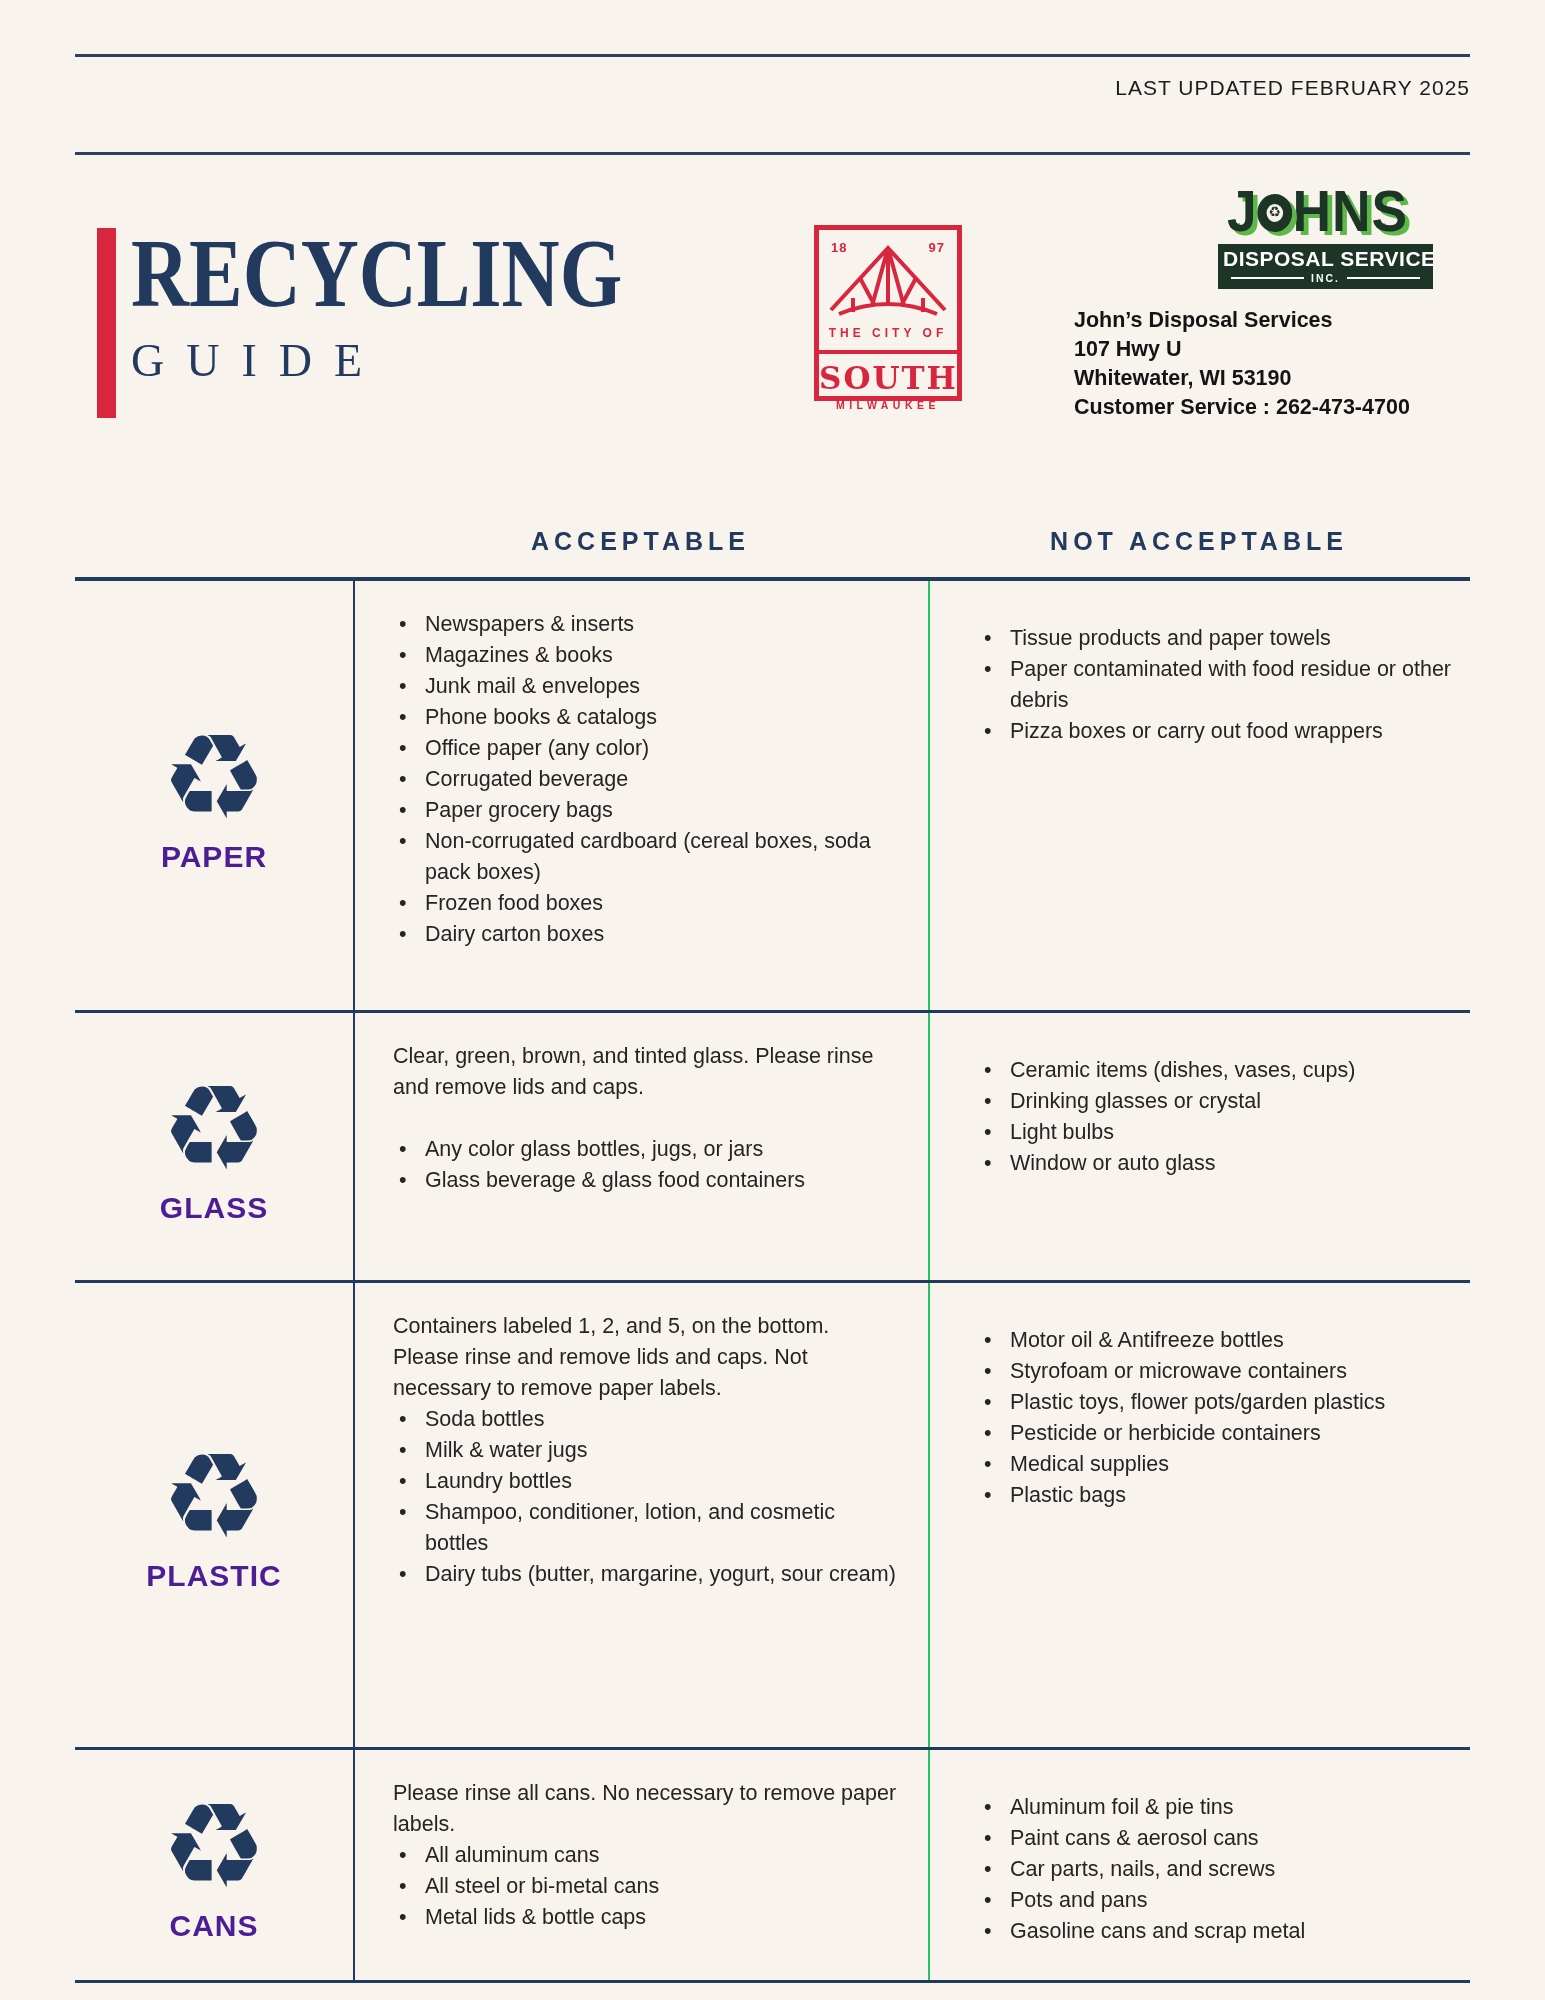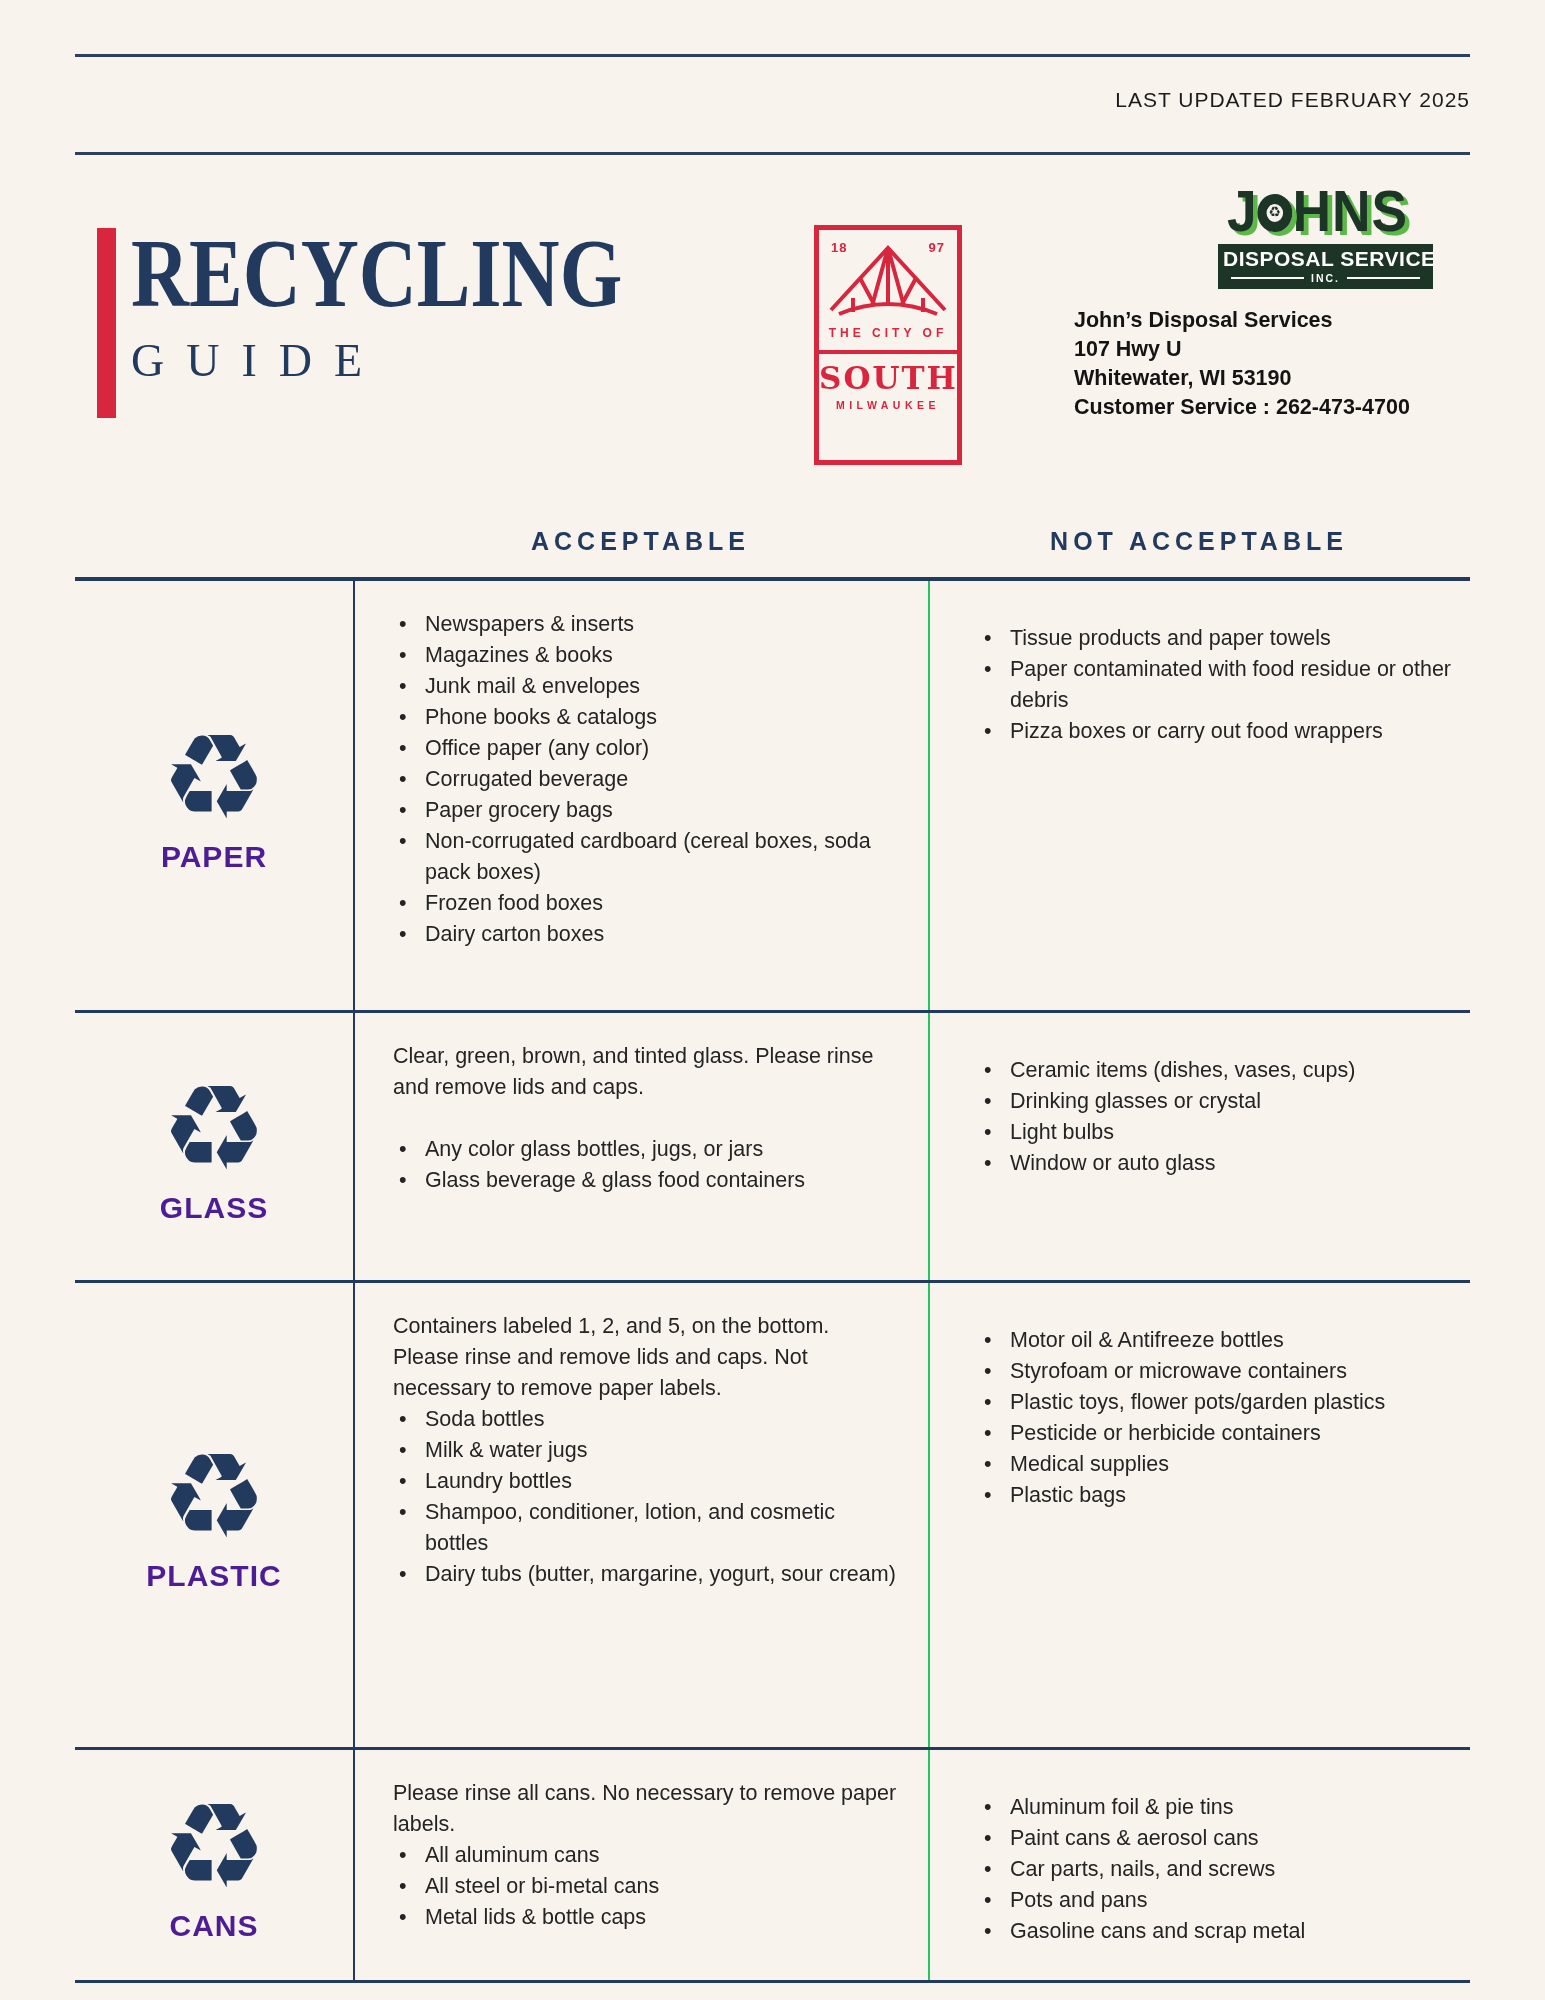--- a/index.html
+++ b/index.html
@@ -5,40 +5,40 @@
   html,body { margin:0; padding:0; background:#e8e4df; }
   .page {
     position:relative; width:1545px; height:2000px; margin:0 auto;
     background:#f9f3ee; overflow:hidden;
     font-family:"Liberation Sans", sans-serif; color:#212121;
   }
   .rule { position:absolute; left:75px; width:1395px; border-top:3px solid #2c415f; }
   .rule-top { top:54px; }
   .rule-2 { top:152px; }
   .last-updated {
-    position:absolute; top:88px; right:75px; font-size:21px; letter-spacing:1px;
+    position:absolute; top:76px; right:75px; font-size:21px; letter-spacing:1px;
     color:#1c1c1c; font-weight:400;
   }
 
   
   .title-block { position:absolute; left:97px; top:228px; display:flex;font-family:Liberation Serif, serif; }
   .red-bar { width:19px; height:190px; background:#d7263d; flex:0 0 auto; }
   .titles { margin-left:15px; }
   .main-title {
     font-size:98px; font-weight:bold; color:#223a5e; line-height:0.92;
     letter-spacing:0px; transform:scaleX(0.82); transform-origin:left top; white-space:nowrap;
   }
   .sub-title {
     margin-top:20px; font-size:46px; font-weight:500; color:#223a5e;
     letter-spacing:22px; line-height:1;
   }
 
   
   .city-logo {
-    position:absolute; left:814px; top:225px; width:148px; height:240px;
+    position:absolute; left:814px; top:225px; width:148px; height:176px;
     border:5px solid #d7263d; box-sizing:border-box; color:#d7263d;
   }
   .city-year { position:absolute; top:10px; font-size:13px; font-weight:bold; letter-spacing:1px; }
   .city-year.left { left:12px; } .city-year.right { right:12px; }
   .bridge { position:absolute; top:12px; left:50%; transform:translateX(-50%); }
   .city-of { position:absolute; top:96px; width:100%; text-align:center; font-size:12px; font-weight:bold; letter-spacing:4px; }
   .city-divider { position:absolute; top:120px; left:-1px; right:-1px; border-top:4px solid #d7263d; }
   .city-south {
     position:absolute; top:130px; width:100%; text-align:center;
     font-family:"DejaVu Serif", serif; font-weight:bold; font-size:31px; letter-spacing:2px;

